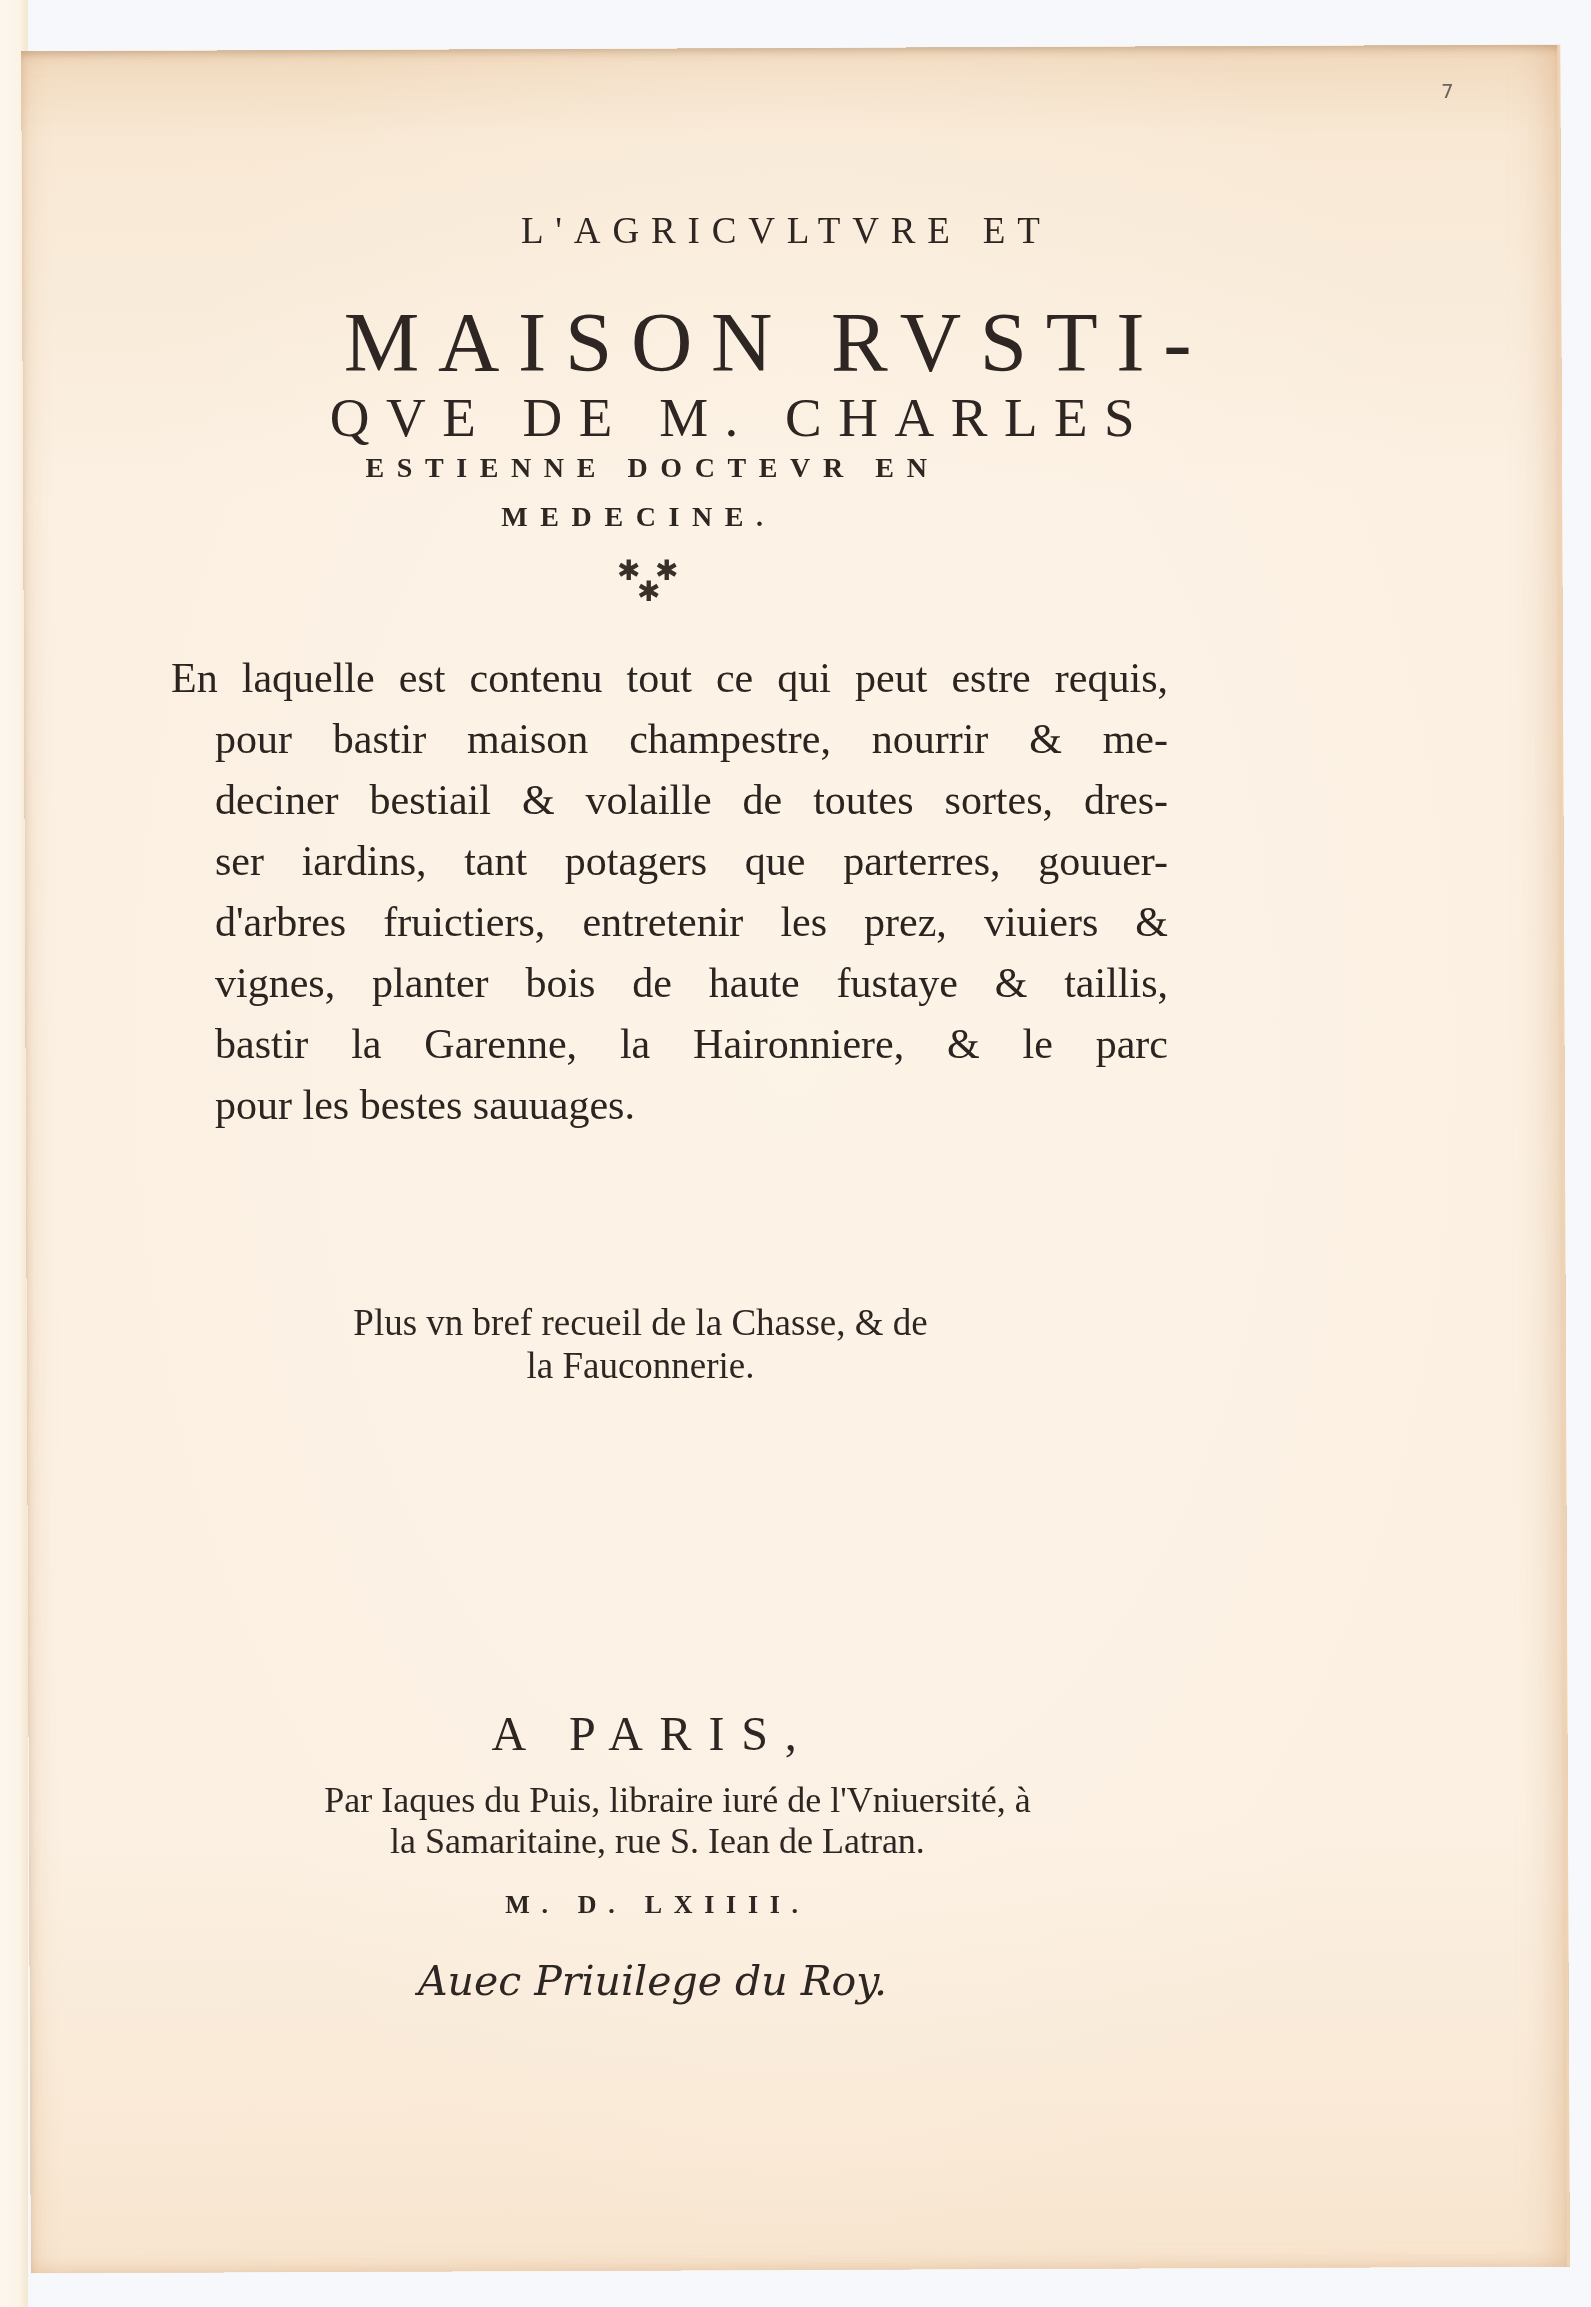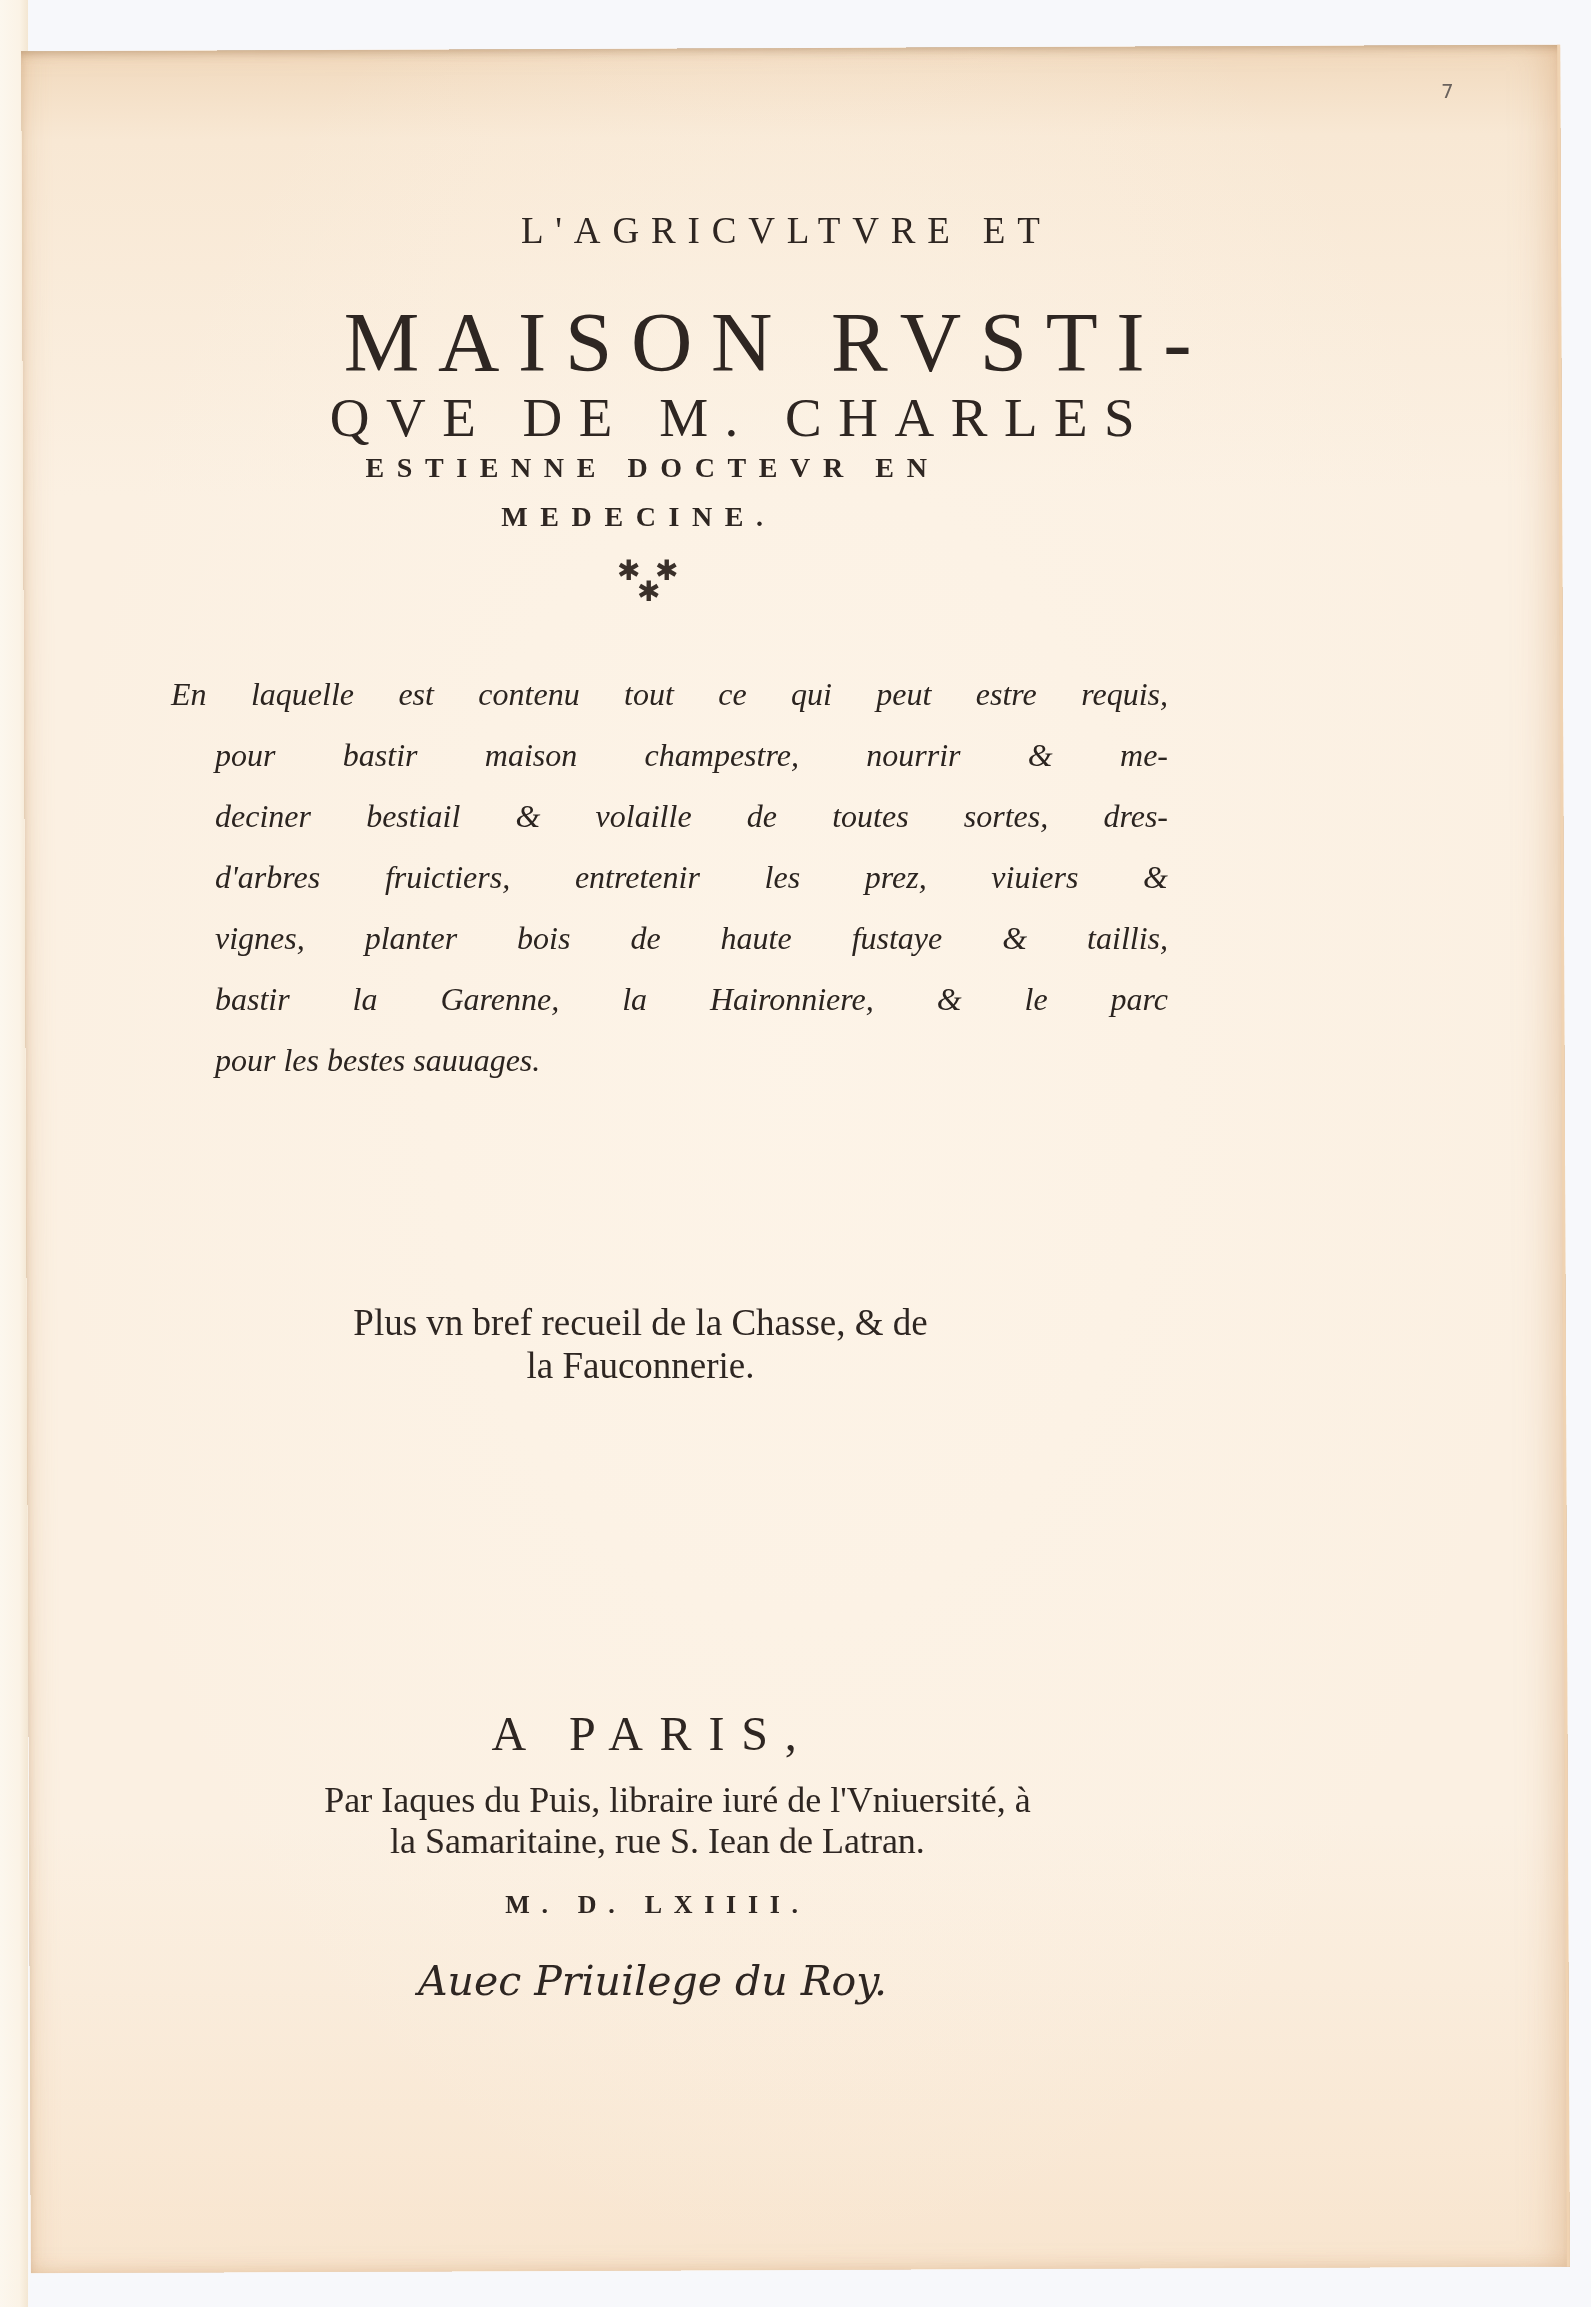--- a/index.html
+++ b/index.html
@@ -27,23 +27,23 @@
     background: #f0d3b2;
   }
   .mark { position: absolute; color: #6a625d; font-family: "DejaVu Sans", sans-serif; }
   .line {
     position: absolute; left: 0; width: 1591px; text-align: center; white-space: nowrap;
   }
   .caps { letter-spacing: 0.32em; }
   .roman { font-family: "Liberation Serif", "DejaVu Serif", serif; font-style: normal; }
   .italic { font-family: "DejaVu Serif", "Liberation Serif", serif; font-style: italic; }
   .para {
-    position: absolute; left: 171px; top: 664px; width: 997px;
-    font-family: "Liberation Serif", "DejaVu Serif", serif; font-style: italic;
-    font-size: 32px; line-height: 61px; color: #2b2420;
+    position: absolute; left: 171px; top: 648px; width: 997px;
+    font-family: "Liberation Serif", "DejaVu Serif", serif; 
+    font-size: 42px; line-height: 61px; color: #2b2420;
   }
   .para div { white-space: nowrap; text-align: justify; text-align-last: justify; }
   .para .indent { padding-left: 44px; }
   .stars { position: absolute; font-family: "DejaVu Sans", sans-serif; font-size: 28px; color: #3a302a; }
 </style>
 </head>
 <body>
 
 <div class="left-strip"></div>
 
@@ -60,20 +60,21 @@
 <div class="line roman caps" style="top:501px; font-size:28px; font-weight:bold; letter-spacing:0.45em; left:-157px;">MEDECINE.</div>
 
 <div class="stars" style="left:617px; top:554px;">✱</div>
 <div class="stars" style="left:655px; top:554px;">✱</div>
 <div class="stars" style="left:637px; top:575px;">✱</div>
 
 <div class="para">
   <div>En laquelle est contenu tout ce qui peut estre requis,</div>
   <div class="indent">pour bastir maison champestre, nourrir &amp; me-</div>
   <div class="indent">deciner bestiail &amp; volaille de toutes sortes, dres-</div>
+  <div class="indent">ser iardins, tant potagers que parterres, gouuer-</div>
   <div class="indent">d'arbres fruictiers, entretenir les prez, viuiers &amp;</div>
   <div class="indent">vignes, planter bois de haute fustaye &amp; taillis,</div>
   <div class="indent">bastir la Garenne, la Haironniere, &amp; le parc</div>
   <div class="indent" style="text-align:center; text-align-last:left;">pour les bestes sauuages.</div>
 </div>
 
 <div class="line roman" style="top:1301px; font-size:37px; left:-155px;">Plus vn bref recueil de la Chasse, &amp; de</div>
 <div class="line roman" style="top:1344px; font-size:37px; left:-155px;">la Fauconnerie.</div>
 
 <div class="line roman caps" style="top:1706px; font-size:48px; letter-spacing:0.35em; left:-143px;">A PARIS,</div>

